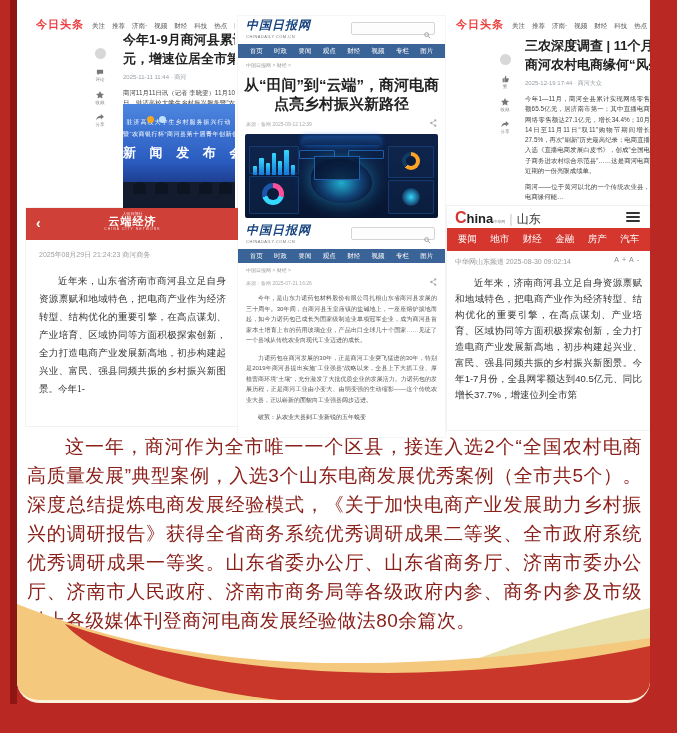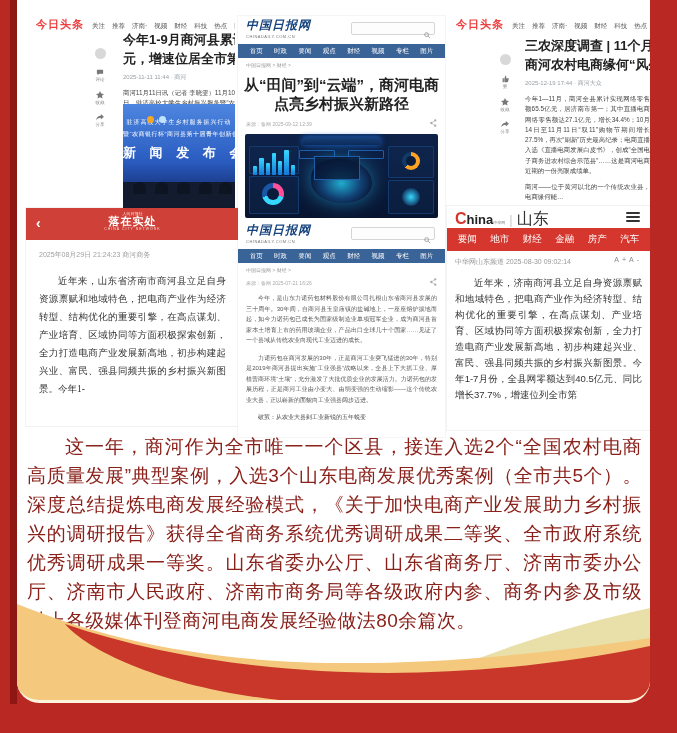--- a/index.html
+++ b/index.html
@@ -66,21 +66,21 @@
              background:radial-gradient(ellipse at 50% 55%,rgba(40,220,255,.75) 0%,rgba(30,140,230,.35) 45%,rgba(10,30,70,0) 72%);
              border-radius:40% 55% 45% 50%;box-shadow:0 0 18px rgba(40,200,255,.5);}
   .dash .ring{position:absolute;border-radius:50%;}
   .dash .legendbox{position:absolute;border:1px solid #1f5da8;background:rgba(8,24,52,.8);}
   
   .sd-head{position:relative;height:22px;}
   .sd-logo{position:absolute;left:8px;top:3px;font-size:13px;color:#222;font-weight:bold;}
   .sd-logo .c{color:#d5372e;font-size:16px;}
   .sd-logo small{font-size:4px;color:#888;font-weight:normal;}
   .sd-logo .sep{color:#ccc;font-weight:normal;margin:0 4px;}
-  .sd-logo .region{font-weight:normal;font-size:16px;color:#333;}
+  .sd-logo .region{font-weight:normal;font-size:12px;color:#333;}
   .sd-menu{position:absolute;right:10px;top:6px;width:14px;cursor:pointer;}
   .sd-menu i{display:block;height:2px;background:#333;margin-bottom:2px;border-radius:1px;}
   .sd-nav{background:#d5372e;padding:3px 4px 5px;}
   .sd-nav .row{display:flex;}
   .sd-nav span{flex:1;text-align:center;color:#fff;font-size:9.5px;line-height:15px;cursor:pointer;}
   .sd-title{font-weight:bold;color:#1a1a1a;font-size:14px;line-height:21px;padding:8px 8px 0;}
   .sd-meta{color:#999;font-size:7px;padding:6px 8px 0;position:relative;}
   .sd-meta .fz{position:absolute;right:8px;top:5px;color:#888;letter-spacing:3px;}
   .sd-body{color:#333;font-size:9.5px;line-height:16px;text-align:justify;text-indent:2em;padding:8px 8px 0;}
   
@@ -138,21 +138,21 @@
       <div class="fig" style="left:54px;"></div>
       <div class="fig" style="left:76px;"></div>
       <div class="fig" style="left:96px;"></div>
     </div>
   </div>
 
   <div class="shot" style="left:9px;top:208px;width:213px;height:218px;box-shadow:0 0 0 1px rgba(0,0,0,.05);">
     <div class="cn-head">
       <span class="cn-back">‹</span>
       <div class="cn-super">人民日报社</div>
-      <div class="cn-logo">落在实处</div>
+      <div class="cn-logo">云端经济</div>
       <div class="cn-sub">CHINA CITY NETWORK</div>
     </div>
     <div style="height:32px;"></div>
     <div class="cn-meta">2025年08月29日 21:24:23 商河商务</div>
     <div class="cn-body">近年来，山东省济南市商河县立足自身资源禀赋和地域特色，把电商产业作为经济转型、结构优化的重要引擎，在高点谋划、产业培育、区域协同等方面积极探索创新，全力打造电商产业发展新高地，初步构建起兴业、富民、强县同频共振的乡村振兴新图景。今年1-</div>
   </div>
 
   <div class="shot" style="left:221px;top:16px;width:207px;height:421px;box-shadow:0 0 0 1px rgba(0,0,0,.04);">
 
     <div class="cd-head">

